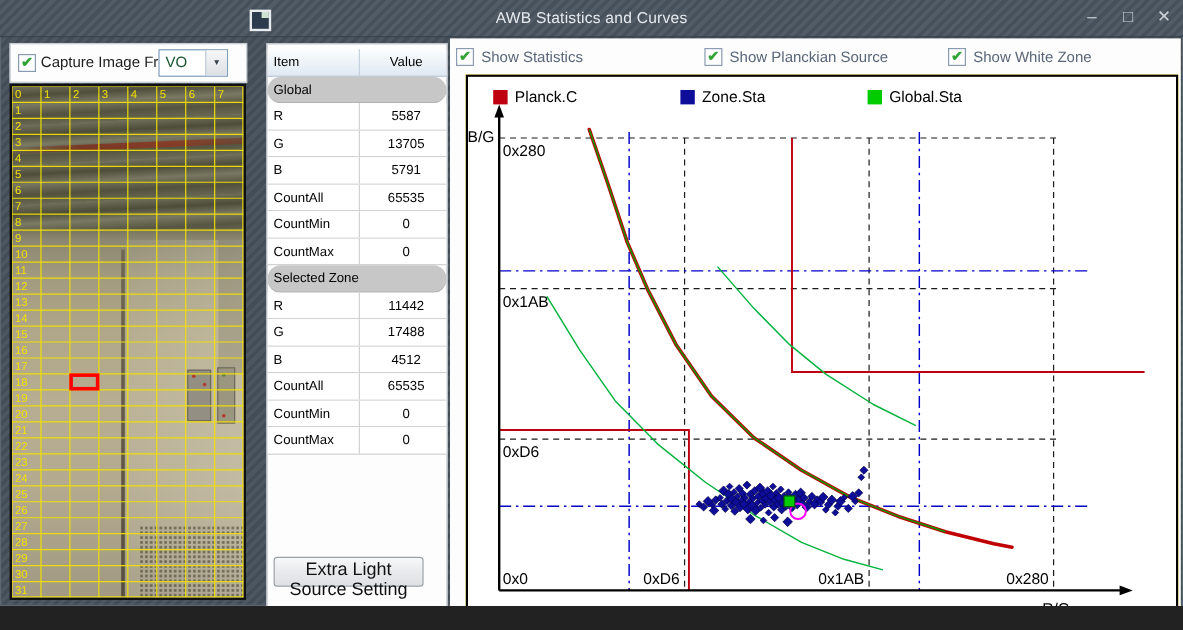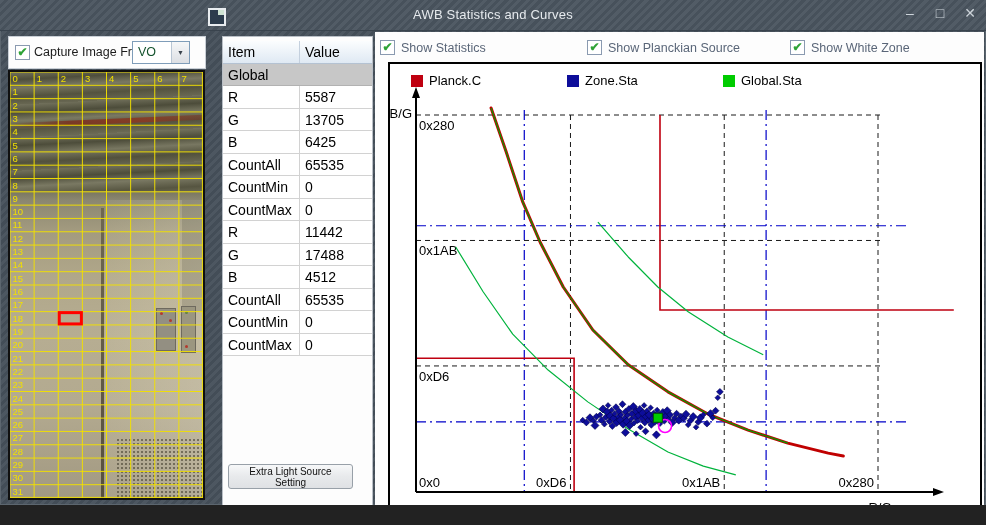--- a/index.html
+++ b/index.html
@@ -49,29 +49,29 @@
   .dotr{position:absolute;width:3px;height:3px;background:#b23a2e;border-radius:50%;}
   .dotg{position:absolute;width:3px;height:3px;background:#5f7f45;border-radius:50%;}
   #gridsvg{position:absolute;left:2px;top:2px;}
   
   .statusbar{position:absolute;left:0;top:506px;width:222px;height:19px;
     background:repeating-linear-gradient(135deg,#5b656f 0 3px,#4a545e 3px 6px);
     border-top:1px solid #6b757f;overflow:hidden;}
   .statusbar span{position:absolute;left:5px;top:6px;font-size:13px;color:#ccd2d8;white-space:nowrap;}
   
   .table-panel{position:absolute;left:222px;top:36px;width:151px;height:489px;background:#fdfdfd;border:1px solid #b9bfc6;box-sizing:border-box;}
-  .stats-table{position:absolute;left:0px;top:4px;width:149px;font-size:14px;color:#000;}
+  .stats-table{position:absolute;left:0px;top:4px;width:149px;font-size:11px;color:#000;}
   .trow{display:flex;height:22.5px;line-height:22.5px;box-sizing:border-box;border-bottom:1px solid #d2d2d2;background:#fff;}
   .trow .c1{width:77px;padding-left:5px;border-right:1px solid #d2d2d2;box-sizing:border-box;}
-  .trow .c2{flex:1;padding-left:5px;}
+  .trow .c2{flex:1;padding-left:5px;text-align:center;}
   .trow.thead{background:linear-gradient(#fbfdfe,#dfe9f3);border-bottom:1px solid #b4c2d2;}
   .trow.thead .c1{border-right:1px solid #c4d0de;}
-  .trow.tsec{background:#c7c7c7;border-bottom:1px solid #b2b2b2;padding-left:5px;}
+  .trow.tsec{background:#c7c7c7;border-bottom:1px solid #b2b2b2;padding-left:5px;border-radius:11px;}
   .btn{position:absolute;left:5px;right:19px;height:25px;font-family:"Liberation Sans",sans-serif;
-    font-size:10px;color:#111;border:1px solid #98a0a8;border-radius:3px;
+    font-size:15px;color:#111;border:1px solid #98a0a8;border-radius:3px;
     background:linear-gradient(#f7f8f9,#e8eaec 48%,#dfe1e4);}
   .btn1{top:427px;}
   .btn2{top:462px;}
   
   .chart-panel-wrap{position:absolute;left:375px;top:32px;width:609px;height:493px;background:#fdfdfd;}
   .chart-checks{position:absolute;left:0;top:8px;width:100%;height:18px;}
   .chk-item{position:absolute;display:flex;align-items:center;gap:6px;}
   .chk-item .cb{position:relative;left:0;top:0;}
   .chk-label{font-size:12.5px;color:#5a6678;}
   .chk0{left:5px;} .chk1{left:212px;} .chk2{left:415px;}
@@ -220,34 +220,35 @@
         <div class="trow">
           <span class="c1">R</span>
           <span class="c2">5587</span>
         </div>
         <div class="trow">
           <span class="c1">G</span>
           <span class="c2">13705</span>
         </div>
         <div class="trow">
           <span class="c1">B</span>
-          <span class="c2">6425</span>
+          <span class="c2">5791</span>
         </div>
         <div class="trow">
           <span class="c1">CountAll</span>
           <span class="c2">65535</span>
         </div>
         <div class="trow">
           <span class="c1">CountMin</span>
           <span class="c2">0</span>
         </div>
         <div class="trow">
           <span class="c1">CountMax</span>
           <span class="c2">0</span>
         </div>
+        <div class="trow tsec">Selected Zone</div>
         <div class="trow">
           <span class="c1">R</span>
           <span class="c2">11442</span>
         </div>
         <div class="trow">
           <span class="c1">G</span>
           <span class="c2">17488</span>
         </div>
         <div class="trow">
           <span class="c1">B</span>

